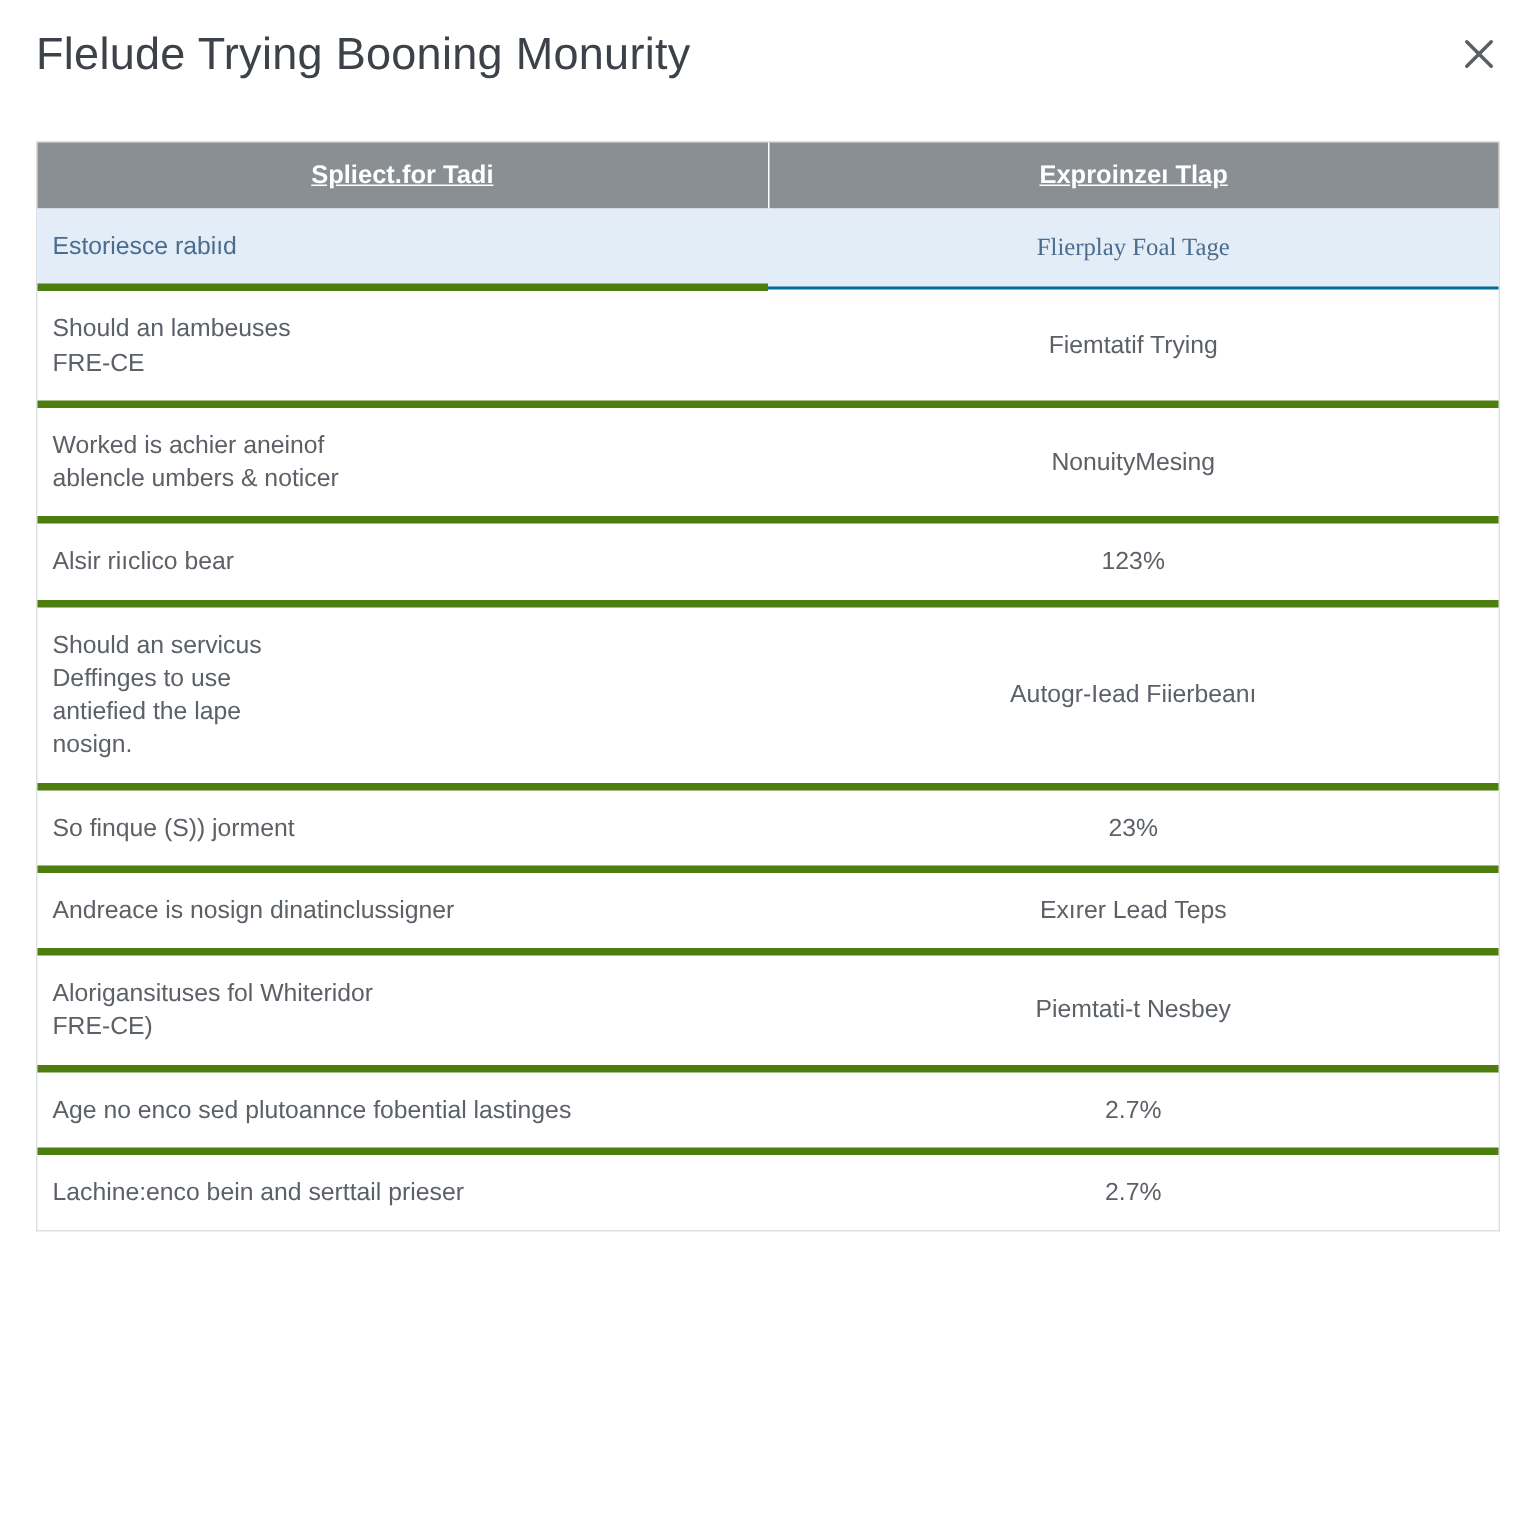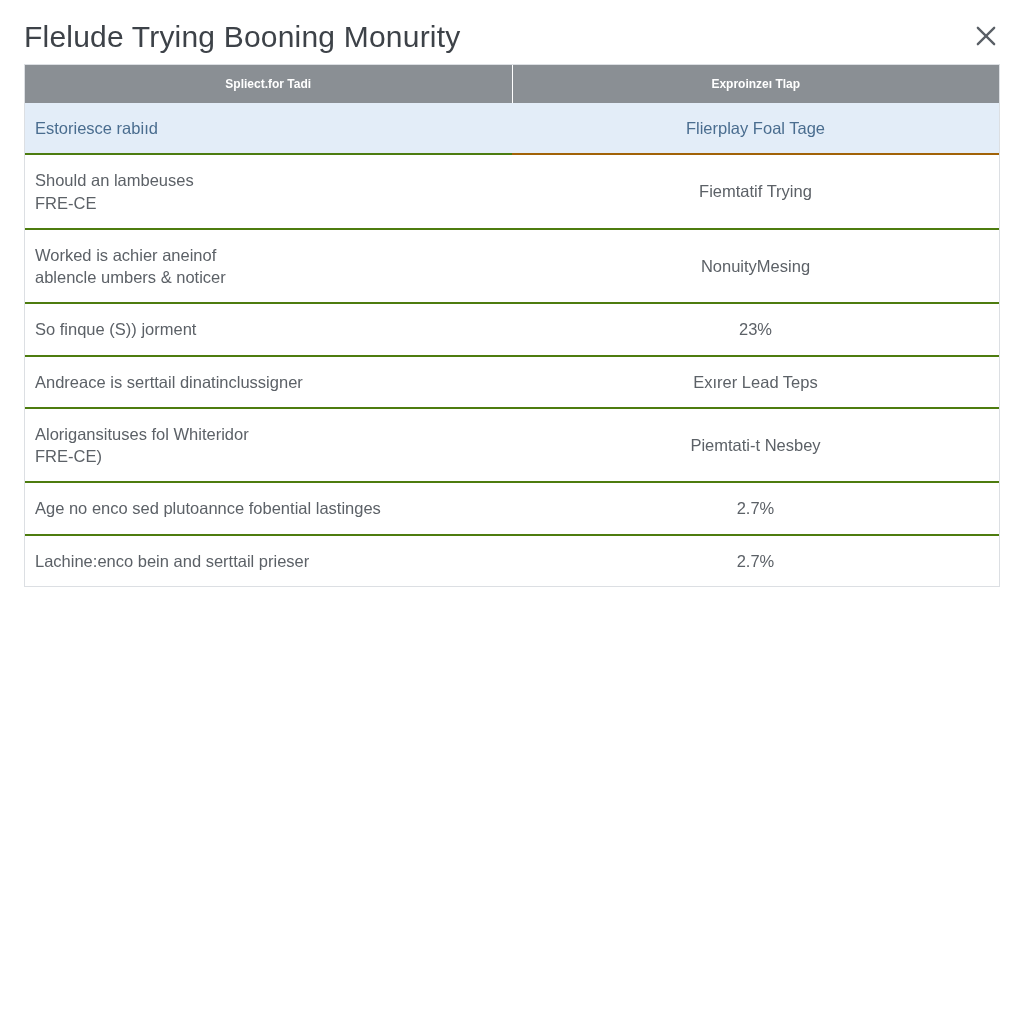--- a/index.html
+++ b/index.html
@@ -12,21 +12,21 @@
     color: #555b62;
   }
   .modal {
     padding: 20px 24px;
     position: relative;
   }
   .modal-header {
     display: flex;
     justify-content: space-between;
     align-items: flex-start;
-    margin-bottom: 10px;
+    margin-bottom: 40px;
   }
   .modal-title {
     font-size: 30px;
     font-weight: 400;
     color: #3d4248;
     letter-spacing: 0.2px;
   }
   .close-btn {
     width: 28px;
     height: 28px;
@@ -41,43 +41,45 @@
   }
   table {
     width: 100%;
     border-collapse: collapse;
     table-layout: fixed;
   }
   thead th {
     background: #8a8f94;
     color: #ffffff;
     font-weight: 600;
-    font-size: 12px;
+    font-size: 17px;
     padding: 12px 10px;
     text-align: center;
     border-right: 1px solid #ffffff;
+    text-decoration: underline;
   }
   thead th:last-child { border-right: none; }
   tbody td {
     padding: 14px 10px;
     font-size: 16.5px;
     color: #5c6167;
-    border-bottom: 2px solid #4d7c0f;
+    border-bottom: 5px solid #4d7c0f;
     vertical-align: middle;
     line-height: 1.35;
   }
   tbody tr:last-child td { border-bottom: none; }
   td.left { text-align: left; }
   td.center { text-align: center; }
   tr.highlight td {
     background: #e3edf8;
     color: #4a6d8f;
   }
   tr.highlight td.center {
-    border-bottom: 2px solid #a16207;
+    border-bottom: 2px solid #0369a1;
+    font-family: Liberation Serif, serif;
   }
   .multiline { white-space: pre-line; }
 </style>
 </head>
 <body>
 
 <div class="modal">
   <div class="modal-header">
     <h1 class="modal-title">Flelude Trying Booning Monurity</h1>
     <div class="close-btn">
@@ -105,25 +107,36 @@
             <td class="left multiline">Should an lambeuses
 FRE-CE</td>
             <td class="center">Fiemtatif Trying</td>
           </tr>
           <tr>
             <td class="left multiline">Worked is achier aneinof
 ablencle umbers &amp; noticer</td>
             <td class="center">NonuityMesing</td>
           </tr>
           <tr>
+            <td class="left multiline">Alsir riıclico bear</td>
+            <td class="center">123%</td>
+          </tr>
+          <tr>
+            <td class="left multiline">Should an servicus
+Deffinges to use
+antiefied the lape
+nosign.</td>
+            <td class="center">Autogr-Iead Fiierbeanı</td>
+          </tr>
+          <tr>
             <td class="left multiline">So finque (S)) jorment</td>
             <td class="center">23%</td>
           </tr>
           <tr>
-            <td class="left multiline">Andreace is serttail dinatinclussigner</td>
+            <td class="left multiline">Andreace is nosign dinatinclussigner</td>
             <td class="center">Exırer Lead Teps</td>
           </tr>
           <tr>
             <td class="left multiline">Alorigansituses fol Whiteridor
 FRE-CE)</td>
             <td class="center">Piemtati-t Nesbey</td>
           </tr>
           <tr>
             <td class="left multiline">Age no enco sed plutoannce fobential lastinges</td>
             <td class="center">2.7%</td>

